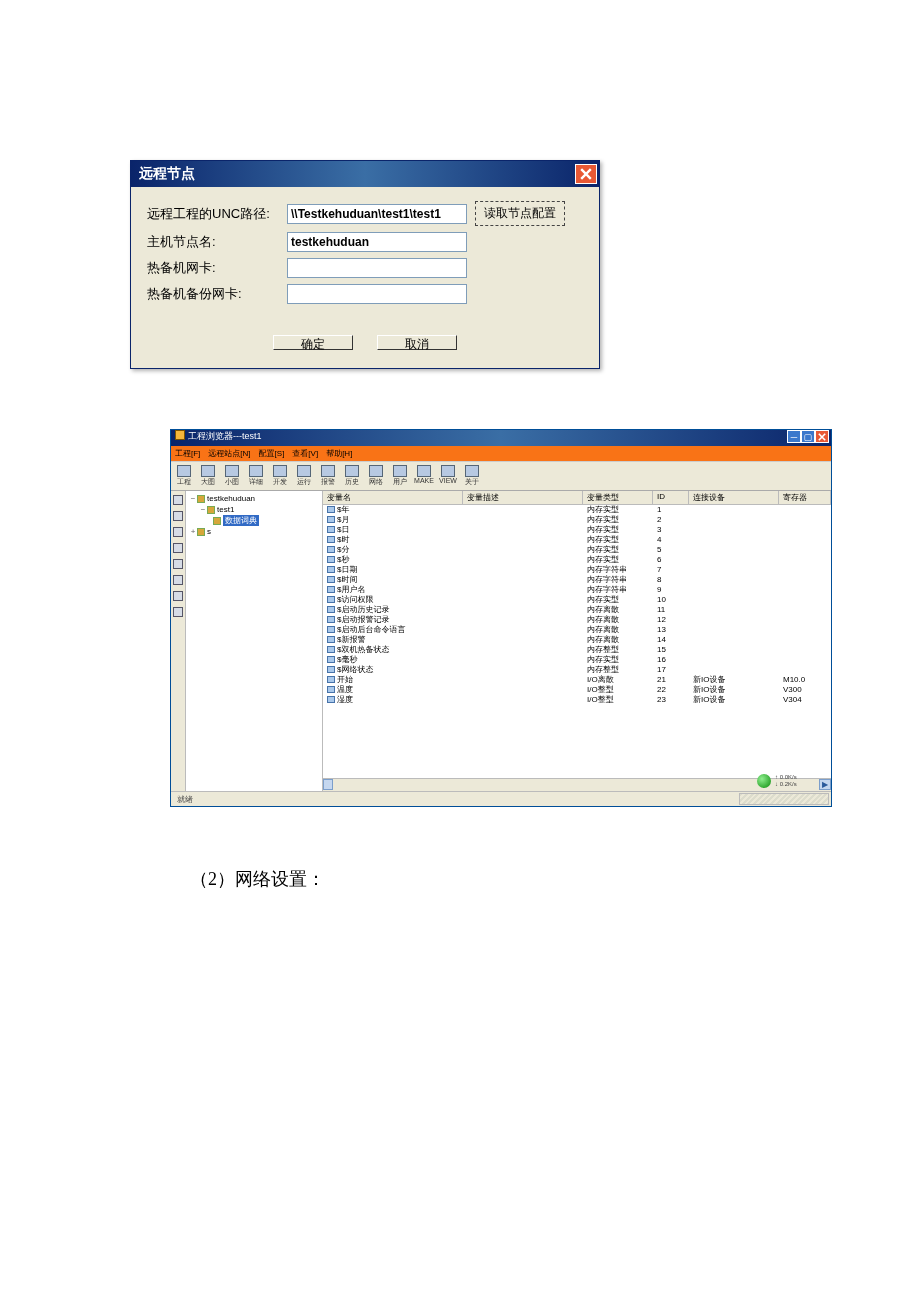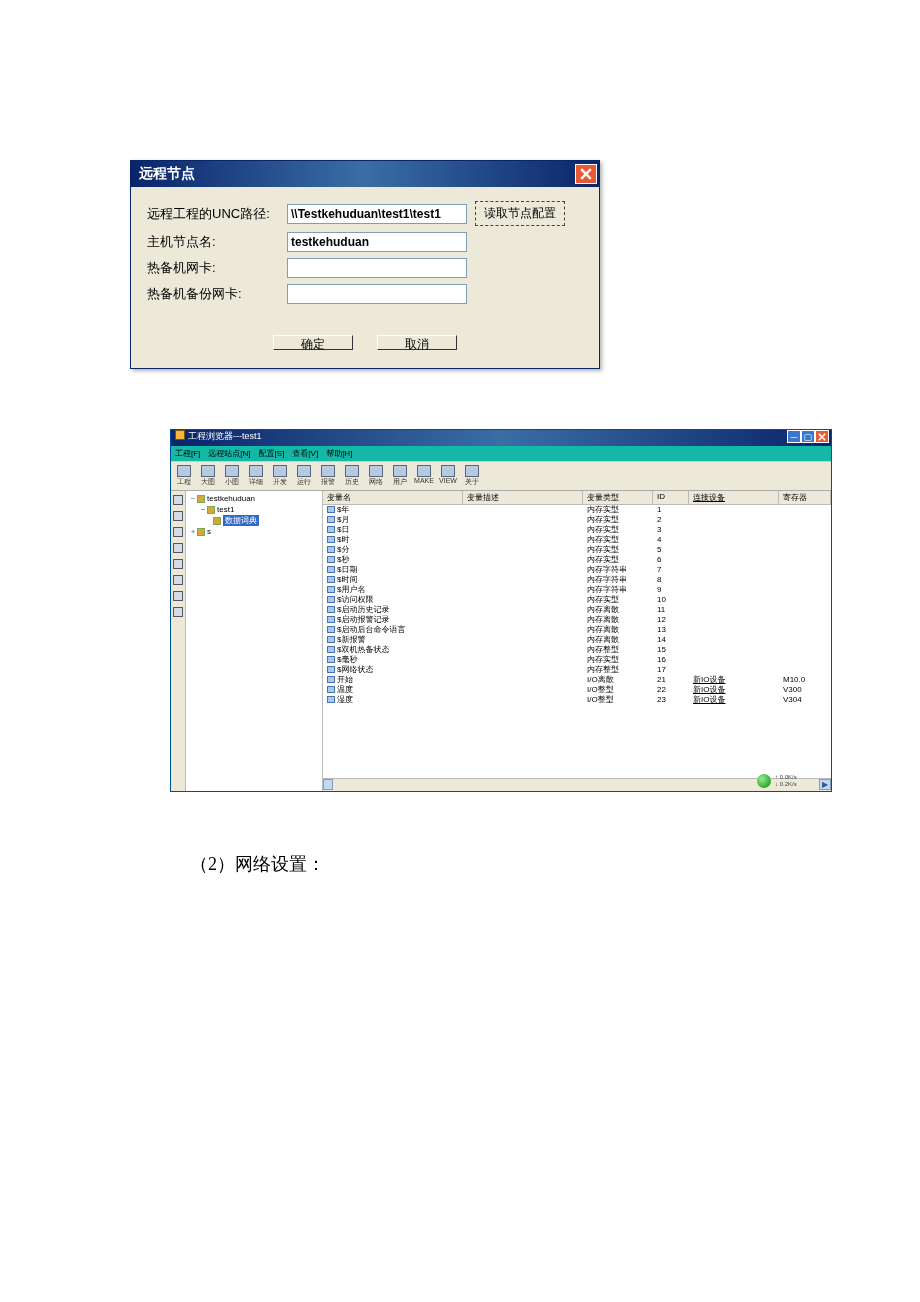--- a/index.html
+++ b/index.html
@@ -140,21 +140,21 @@
     border: 1px solid #fff;
     box-sizing: border-box;
     display: flex; align-items: center; justify-content: center;
     background: #3b78cc;
   }
   .s2-winbtn.close { background: #e85935; }
   .s2-menu {
     display: flex;
     gap: 8px;
     padding: 2px 4px;
-    background: #14b8a6;
+    background: #f97316;
     border-bottom: 1px solid #ccc;
   }
   .s2-menu span { cursor: default; }
   .s2-toolbar {
     display: flex;
     gap: 6px;
     padding: 3px 4px;
     background: #ece9d8;
     border-bottom: 1px solid #aaa;
   }
@@ -230,21 +230,21 @@
   }
   .s2-headerrow .col {
     border-right: 1px solid #bbb;
     padding: 1px 4px;
     box-sizing: border-box;
   }
   .col-name { width: 140px; }
   .col-desc { width: 120px; }
   .col-type { width: 70px; }
   .col-id   { width: 36px; text-align: left;}
-  .col-dev  { width: 90px; text-decoration: underline; }
+  .col-dev  { width: 90px; }
   .col-reg  { flex: 1; }
   .s2-rows { overflow: auto; flex: 1; }
   .s2-row {
     display: flex;
     line-height: 10px;
   }
   .s2-row .cell {
     padding: 0 4px;
     white-space: nowrap;
     box-sizing: border-box;
@@ -645,17 +645,22 @@
             <span class="ball"></span>
             <span class="lines">
               <div>↑ 0.0K/s</div>
               <div>↓ 0.2K/s</div>
             </span>
           </div>
           <div class="arrow-r">▶</div>
         </div>
       </div>
     </div>
+    <div class="s2-status">
+      <span class="sl">就绪</span>
+      <span class="spacer"></span>
+      <span class="grip"></span>
+    </div>
   </div>
 
   <div class="doc-caption">（2）网络设置：</div>
 
 </div>
 
 </body></html>

